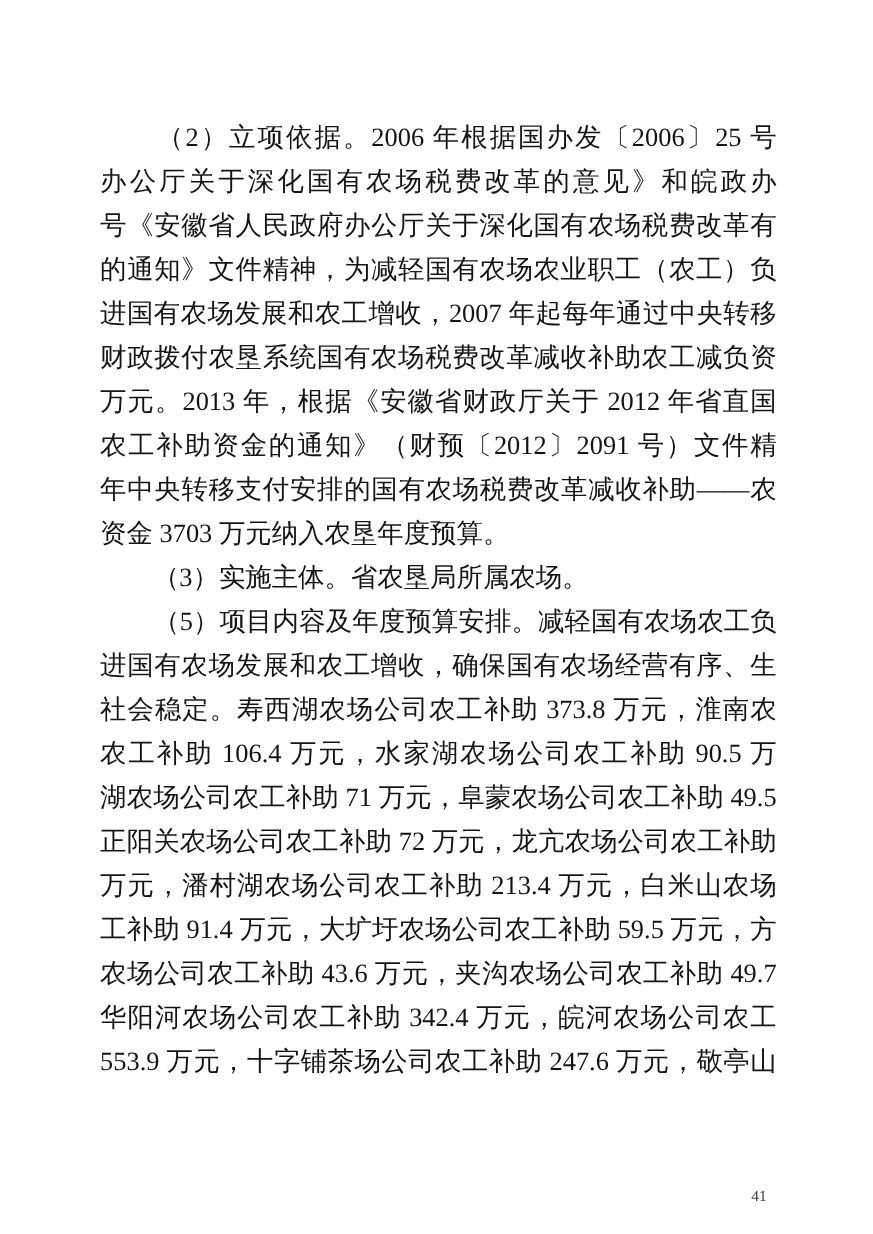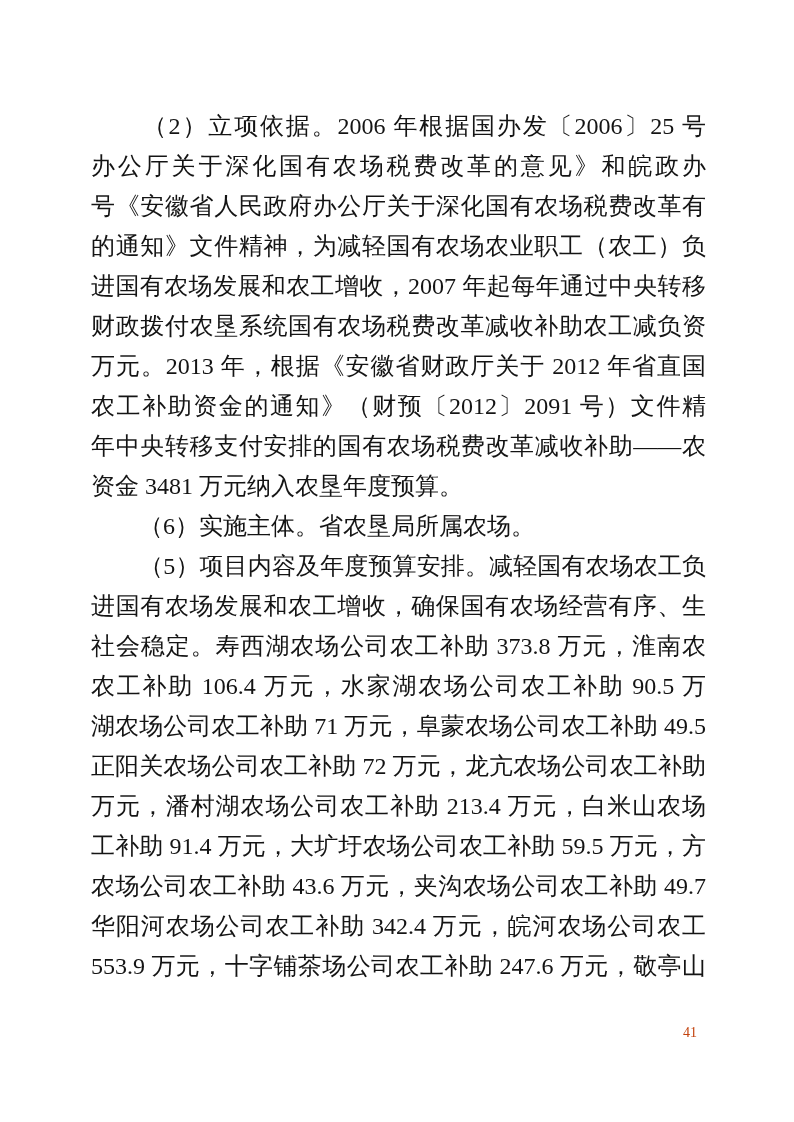--- a/index.html
+++ b/index.html
@@ -32,44 +32,44 @@
     text-justify: inter-character;
     white-space: normal;
   }
   .ln.end {
     text-align: left;
     text-align-last: left;
   }
   .pagenum {
     position: absolute;
     left: 675px;
-    top: 1024px;
+    top: 1080px;
     width: 30px;
     text-align: center;
     font-size: 14px;
     line-height: 18px;
-    color: #c2410c;
+    color: #404040;
   }
 </style>
 </head>
 <body>
 
 <div class="page">
   <div class="textblock">
     <div class="ln">　　（2）立项依据。2006 年根据国办发〔2006〕25 号《国务院</div>
     <div class="ln">办公厅关于深化国有农场税费改革的意见》和皖政办〔2006〕47</div>
     <div class="ln">号《安徽省人民政府办公厅关于深化国有农场税费改革有关问题</div>
     <div class="ln">的通知》文件精神，为减轻国有农场农业职工（农工）负担，促</div>
     <div class="ln">进国有农场发展和农工增收，2007 年起每年通过中央转移支付省</div>
     <div class="ln">财政拨付农垦系统国有农场税费改革减收补助农工减负资金 3207</div>
     <div class="ln">万元。2013 年，根据《安徽省财政厅关于 2012 年省直国有农场</div>
     <div class="ln">农工补助资金的通知》（财预〔2012〕2091 号）文件精神，将往</div>
     <div class="ln">年中央转移支付安排的国有农场税费改革减收补助——农工减负</div>
-    <div class="ln end">资金 3481 万元纳入农垦年度预算。</div>
-    <div class="ln end">　　（6）实施主体。省农垦局所属农场。</div>
+    <div class="ln end">资金 3703 万元纳入农垦年度预算。</div>
+    <div class="ln end">　　（3）实施主体。省农垦局所属农场。</div>
     <div class="ln">　　（5）项目内容及年度预算安排。减轻国有农场农工负担，促</div>
     <div class="ln">进国有农场发展和农工增收，确保国有农场经营有序、生产发展、</div>
     <div class="ln">社会稳定。寿西湖农场公司农工补助 373.8 万元，淮南农场公司</div>
     <div class="ln">农工补助 106.4 万元，水家湖农场公司农工补助 90.5 万元，东风</div>
     <div class="ln">湖农场公司农工补助 71 万元，阜蒙农场公司农工补助 49.5 万元，</div>
     <div class="ln">正阳关农场公司农工补助 72 万元，龙亢农场公司农工补助 173.9</div>
     <div class="ln">万元，潘村湖农场公司农工补助 213.4 万元，白米山农场公司农</div>
     <div class="ln">工补助 91.4 万元，大圹圩农场公司农工补助 59.5 万元，方邱湖</div>
     <div class="ln">农场公司农工补助 43.6 万元，夹沟农场公司农工补助 49.7 万元，</div>
     <div class="ln">华阳河农场公司农工补助 342.4 万元，皖河农场公司农工补助</div>

